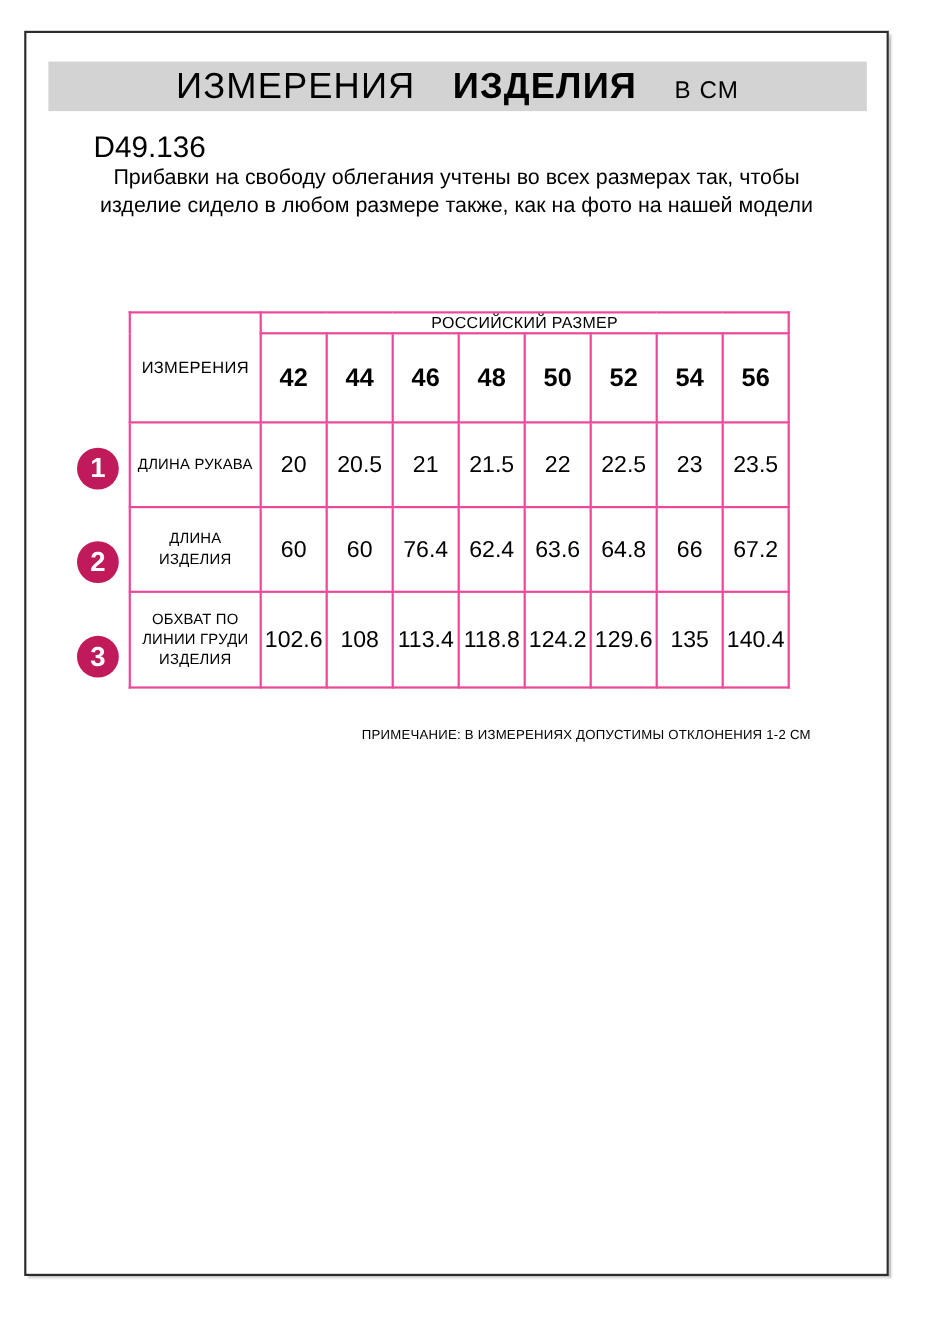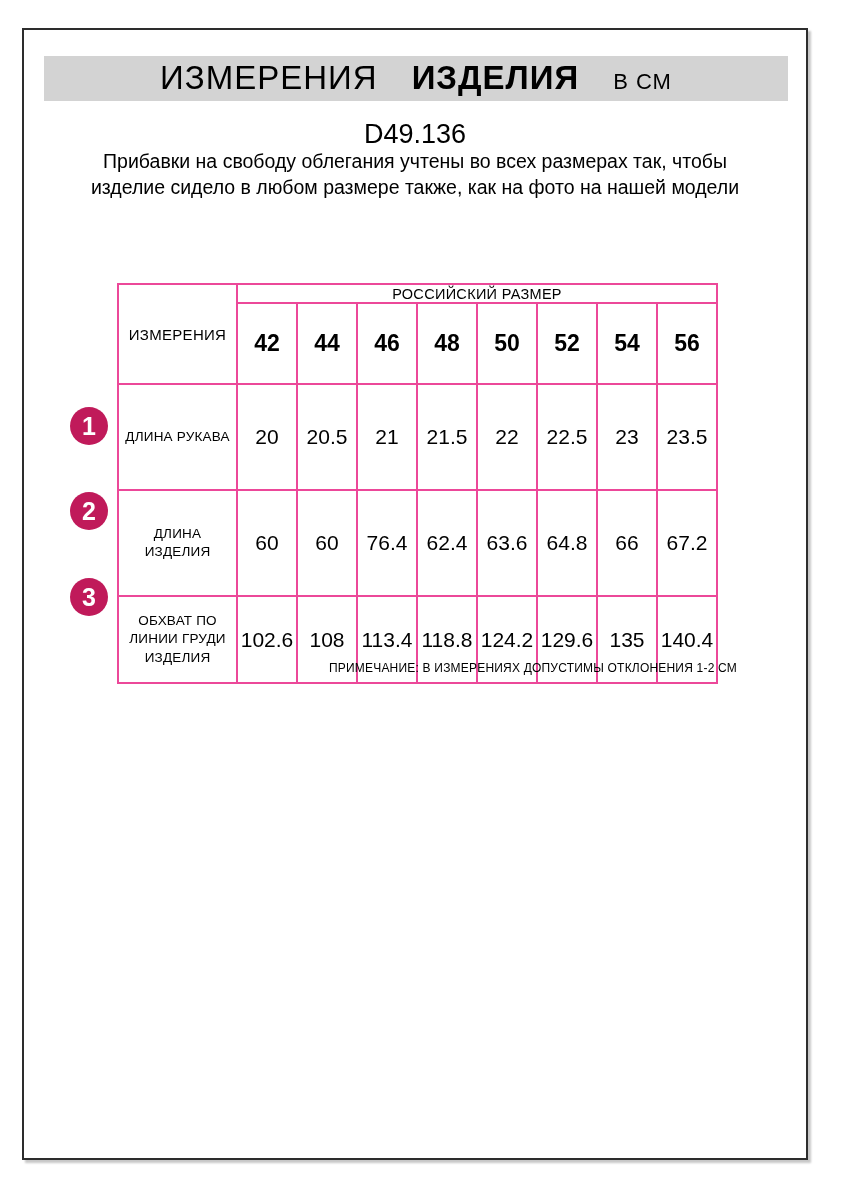--- a/index.html
+++ b/index.html
@@ -45,21 +45,21 @@
   .title-units {
     font-size: 22px;
     font-weight: 400;
     letter-spacing: 1px;
     line-height: 1;
   }
   .model-code {
     position: absolute;
     left: 85px; top: 119px;
     width: 660px;
-    text-align: center;
+    text-align: left;
     font-size: 27px;
     font-weight: 400;
   }
   .description {
     position: absolute;
     left: 85px; top: 149px;
     width: 660px;
     text-align: center;
     font-size: 19.5px;
     line-height: 1.33;
@@ -74,21 +74,21 @@
   .size-table td {
     border: 2px solid #ec4899;
     text-align: center;
     vertical-align: middle;
     background: #fff;
   }
   .col-label { width: 119px; }
   .col-size  { width: 60px; }
   .row-group-header { height: 19px; }
   .row-sizes { height: 81px; }
-  .row-data  { height: 106px; }
+  .row-data  { height: 77px; }
   .row-data-last { height: 87px; }
   .cell-corner {
     font-size: 15px;
     letter-spacing: 0.3px;
   }
   .cell-group-header {
     font-size: 14.5px;
     letter-spacing: 0.3px;
   }
   .cell-size {

